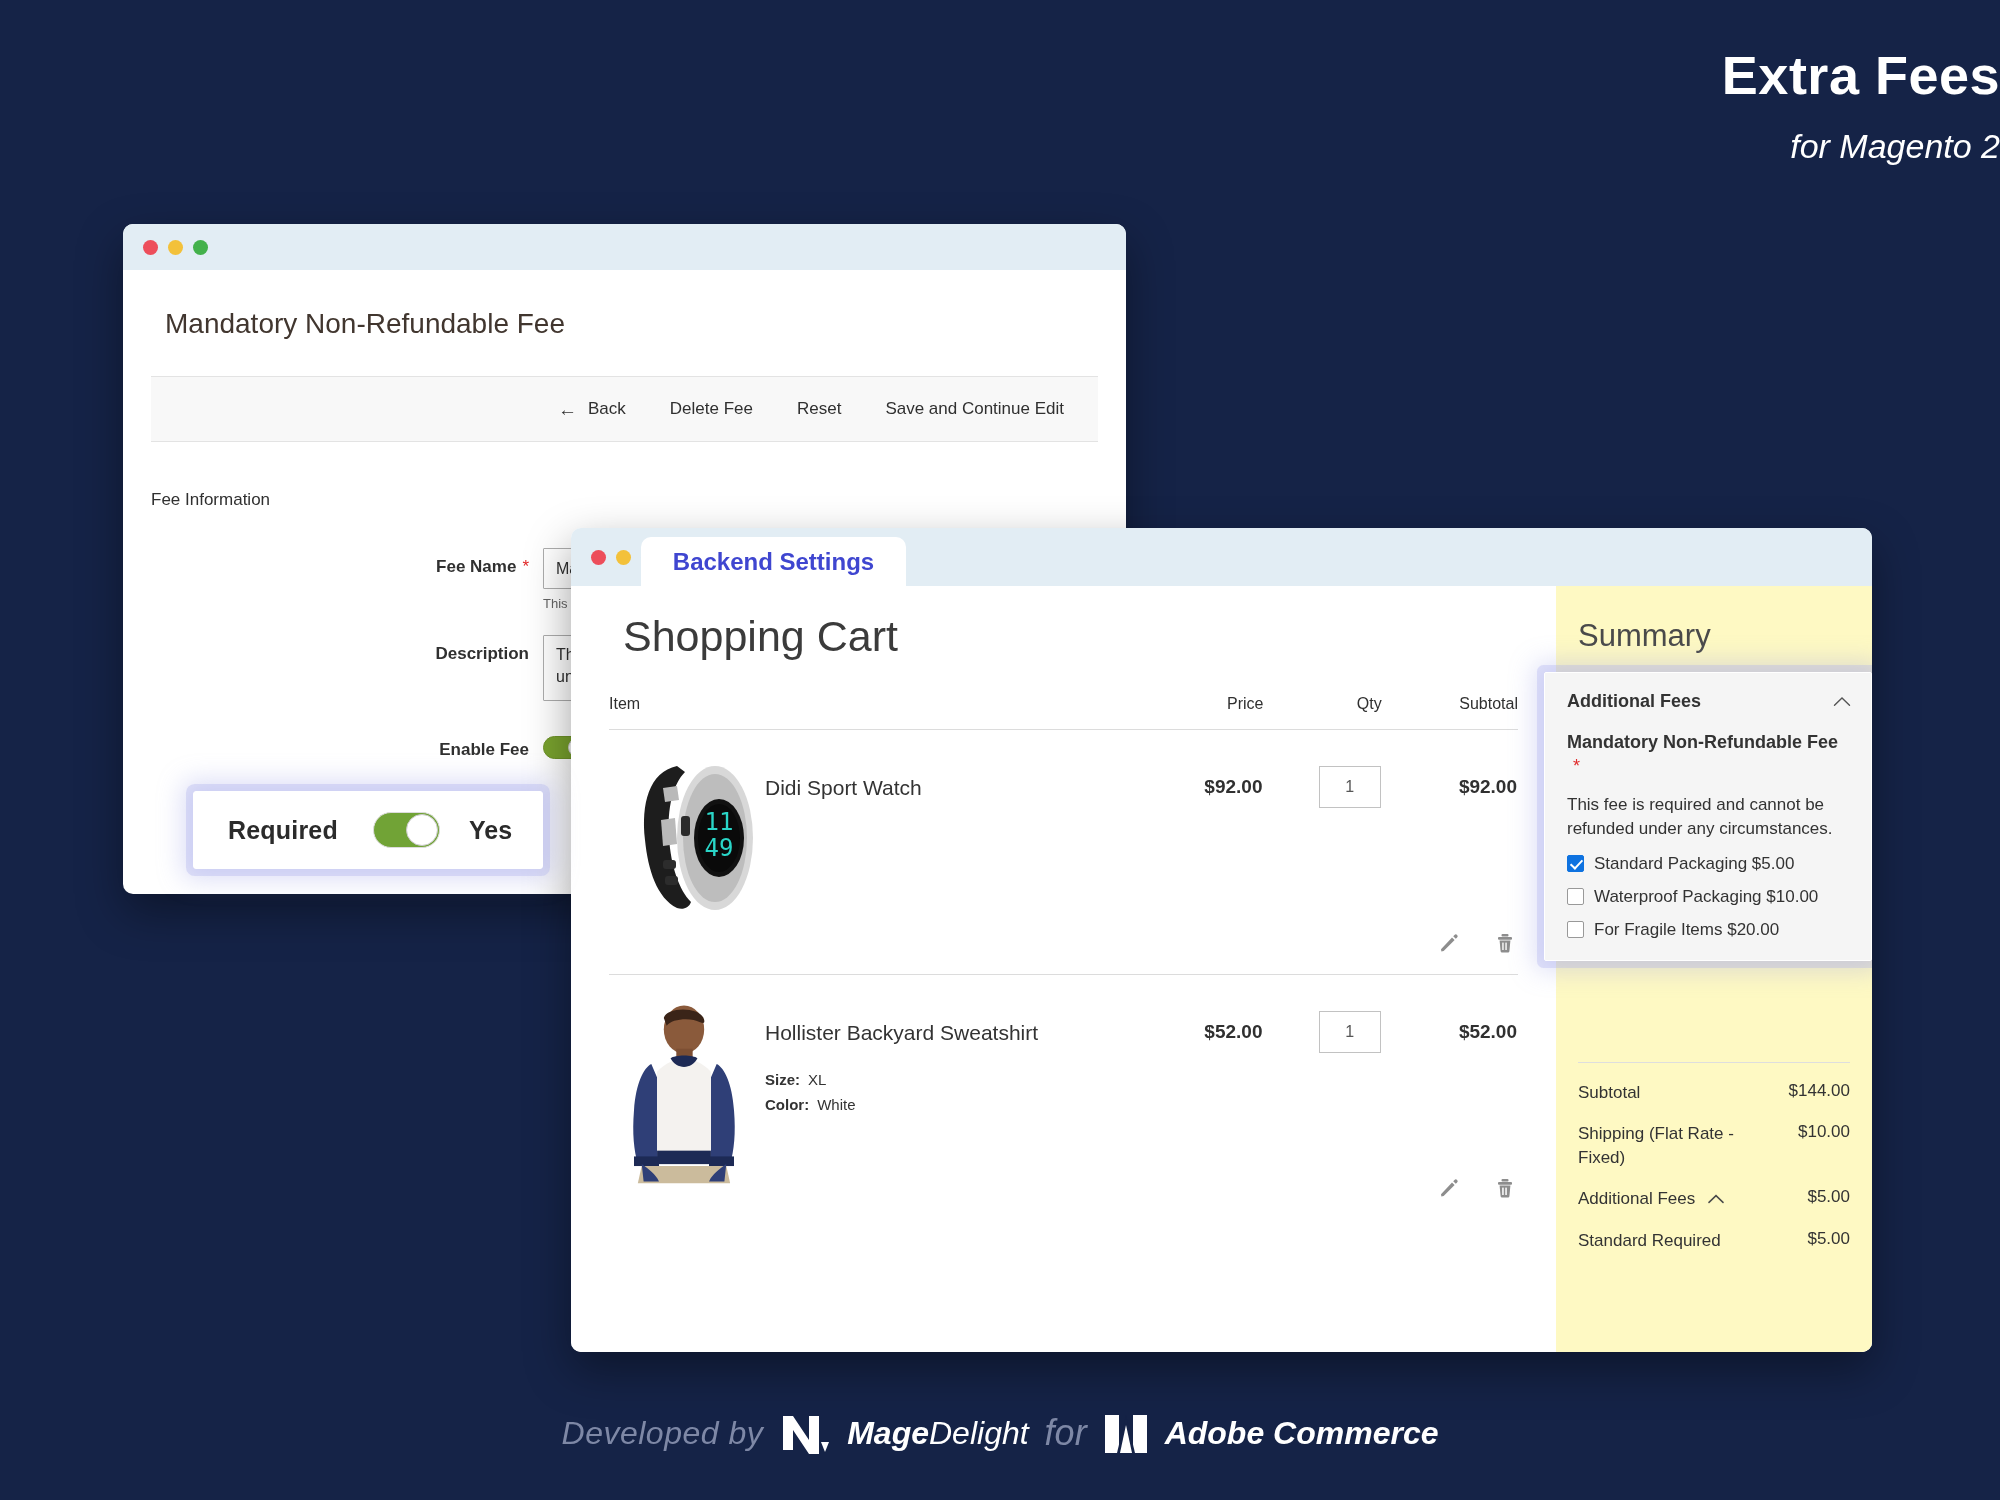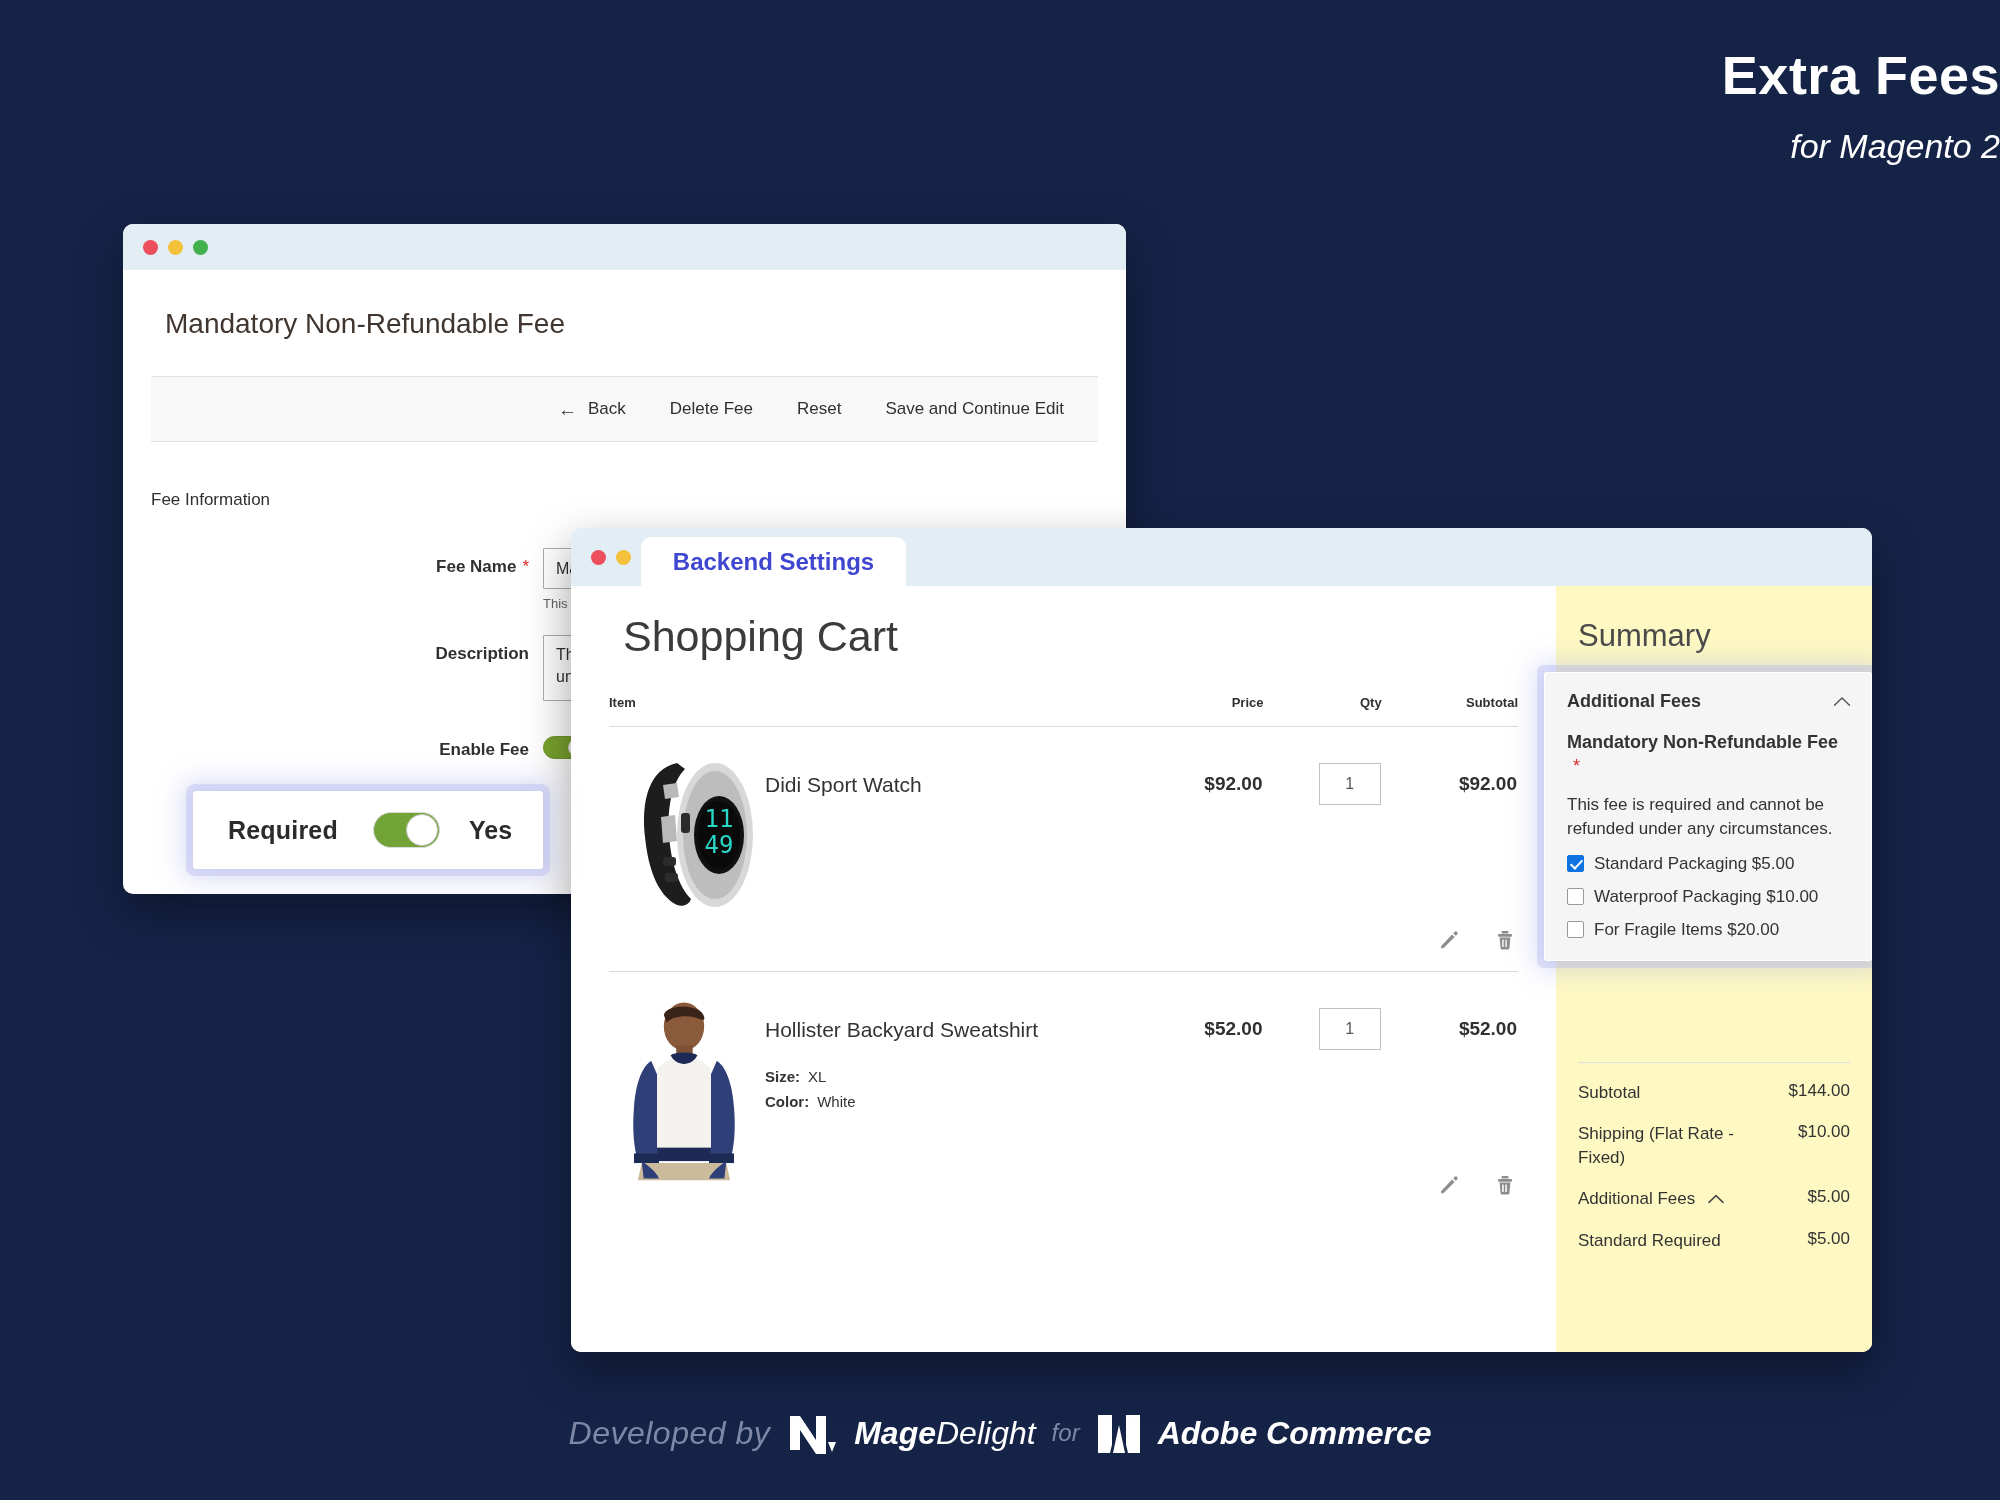--- a/index.html
+++ b/index.html
@@ -102,21 +102,21 @@
   }
   .cart-tab span { color:#3f46d0; font-size:24px; font-weight:700; }
 
   .cart-body { display:flex; height:766px; background:#fff; }
   .cart-left { flex:1; padding:0; position:relative; }
   .cart-h1 { font-size:43px; color:#3b3b3b; font-weight:400; padding:26px 0 0 14px; margin:0; }
   .cart-left-inner { padding:0 38px; }
 
   table.cart-table { width:100%; border-collapse:collapse; margin-top:34px; }
   table.cart-table thead th {
-    font-size:13px; color:#303030; font-weight:700; text-align:right;
+    font-size:16px; color:#303030; font-weight:400; text-align:right;
     padding:0 0 16px 0; border-bottom:1px solid #dcdcdc;
   }
   table.cart-table thead th.item { text-align:left; }
   .row-item-td { padding:22px 0 0 0; vertical-align:top; }
   .prod-cell { display:flex; align-items:flex-start; gap:0; }
   .prod-img { width:156px; height:170px; flex:none; position:relative; }
   .prod-name { font-size:21px; color:#333; margin-top:24px; }
   .opt-line { font-size:15px; color:#333; margin-top:8px; }
   .opt-line b { font-weight:700; }
   .opt-line span { margin-left:8px; }
@@ -157,21 +157,21 @@
   .trow { display:flex; justify-content:space-between; align-items:flex-start;
           font-size:17px; color:#333; margin-bottom:18px; gap:14px; }
   .trow .lbl { line-height:1.38; }
   .trow .val { white-space:nowrap; }
   .caret { display:inline-block; margin-left:8px; }
 
   
   .footer { position:absolute; left:0; right:0; top:1410px; display:flex;
             align-items:center; justify-content:center; gap:16px;font-style:italic; }
   .f-dev { color:#7e88a6; font-size:32px; font-weight:400; letter-spacing:.5px; }
-  .f-for { color:#7e88a6; font-size:24px; font-weight:400; }
+  .f-for { color:#7e88a6; font-size:36px; font-weight:400; }
   .f-mage { color:#ffffff; font-size:32px; }
   .f-mage b { font-weight:700; }
   .f-adobe { color:#ffffff; font-size:32px; font-weight:400; }
   .f-adobe b { font-weight:700; }
   .logo-svg { display:block; }
 </style>
 </head>
 <body>
 
 <div class="hero">

